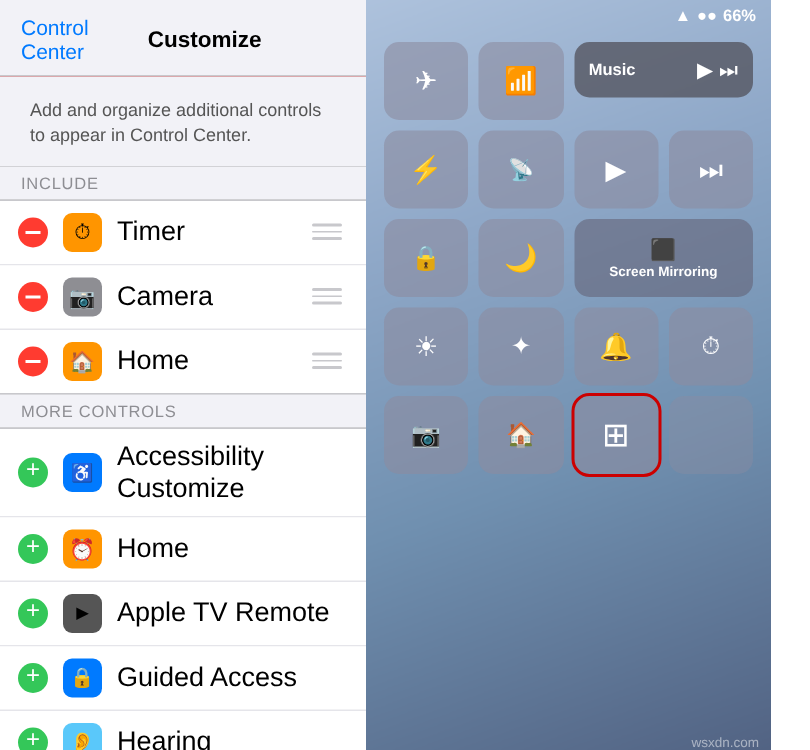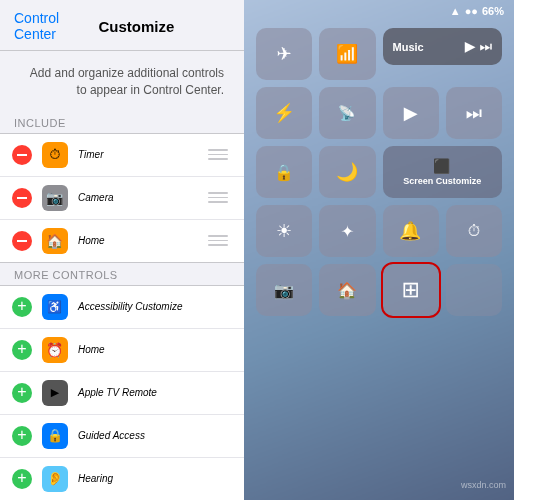--- a/index.html
+++ b/index.html
@@ -40,21 +40,21 @@
     .header-title {
       font-size: 15px;
       font-weight: 700;
       color: #000;
     }
 
     .header-spacer { width: 60px; }
 
     .description {
       padding: 14px 20px 12px;
-      text-align: right;
+      text-align: left;
       font-size: 12px;
       color: #555;
       line-height: 1.4;
       background: #f2f2f7;
     }
 
     .section-header {
       padding: 6px 14px 4px;
       font-size: 11px;
       color: #8e8e93;
@@ -131,23 +131,22 @@
       margin-right: 10px;
       flex-shrink: 0;
       display: flex;
       align-items: center;
       justify-content: center;
       font-size: 14px;
     }
 
     .item-label {
       flex: 1;
-      font-size: 10px;
+      font-size: 18px;
       color: #000;
-      font-style: italic;
     }
 
     .drag-handle {
       display: flex;
       flex-direction: column;
       gap: 3px;
       padding: 0 4px;
     }
 
     .drag-handle span {
@@ -311,33 +310,33 @@
       <div style="background:rgba(140,140,160,0.6);border-radius:10px;height:52px;display:flex;align-items:center;justify-content:center;color:#fff;font-size:14px;">📡</div>
       <div style="background:rgba(140,140,160,0.6);border-radius:10px;height:52px;display:flex;align-items:center;justify-content:center;color:#fff;font-size:18px;">▶</div>
       <div style="background:rgba(140,140,160,0.6);border-radius:10px;height:52px;display:flex;align-items:center;justify-content:center;color:#fff;font-size:18px;">⏭</div>
     </div>
 
     <div style="display:grid;grid-template-columns:1fr 1fr 1fr 1fr;gap:7px;margin-bottom:7px;">
       <div style="background:rgba(140,140,160,0.6);border-radius:10px;height:52px;display:flex;align-items:center;justify-content:center;color:#fff;font-size:16px;">🔒</div>
       <div style="background:rgba(140,140,160,0.6);border-radius:10px;height:52px;display:flex;align-items:center;justify-content:center;color:#fff;font-size:18px;">🌙</div>
       <div style="background:rgba(100,100,120,0.6);border-radius:10px;height:52px;grid-column:span 2;display:flex;align-items:center;justify-content:center;color:#fff;font-size:10px;flex-direction:column;gap:2px;">
         <span style="font-size:14px;">⬛</span>
-        <span style="font-size:9px;font-weight:600;">Screen Customize</span>
+        <span style="font-size:9px;font-weight:600;">Screen Mirroring</span>
       </div>
     </div>
 
     <div style="display:grid;grid-template-columns:1fr 1fr 1fr 1fr;gap:7px;">
       <div style="background:rgba(140,140,160,0.6);border-radius:10px;height:52px;display:flex;align-items:center;justify-content:center;color:#fff;font-size:18px;">☀</div>
       <div style="background:rgba(140,140,160,0.6);border-radius:10px;height:52px;display:flex;align-items:center;justify-content:center;color:#fff;font-size:16px;">✦</div>
       <div style="background:rgba(140,140,160,0.6);border-radius:10px;height:52px;display:flex;align-items:center;justify-content:center;color:#fff;font-size:18px;">🔔</div>
       <div style="background:rgba(140,140,160,0.6);border-radius:10px;height:52px;display:flex;align-items:center;justify-content:center;color:#fff;font-size:16px;">⏱</div>
     </div>
 
     <div style="display:grid;grid-template-columns:1fr 1fr 1fr 1fr;gap:7px;margin-top:7px;">
       <div style="background:rgba(140,140,160,0.6);border-radius:10px;height:52px;display:flex;align-items:center;justify-content:center;color:#fff;font-size:16px;">📷</div>
       <div style="background:rgba(140,140,160,0.6);border-radius:10px;height:52px;display:flex;align-items:center;justify-content:center;color:#fff;font-size:16px;">🏠</div>
       <div style="background:rgba(140,140,160,0.6);border-radius:10px;height:52px;display:flex;align-items:center;justify-content:center;color:#fff;font-size:22px;outline:2.5px solid #c00;">⊞</div>
       <div style="background:rgba(140,140,160,0.4);border-radius:10px;height:52px;"></div>
     </div>
   </div>
 
-  <div style="position:absolute;bottom:10px;right:8px;font-size:9px;color:rgba(255,255,255,0.5);z-index:10;">wsxdn.com</div>
+  <div style="position:absolute;bottom:0;right:8px;font-size:9px;color:rgba(255,255,255,0.5);z-index:10;">wsxdn.com</div>
 </div>
 
 </body></html>

